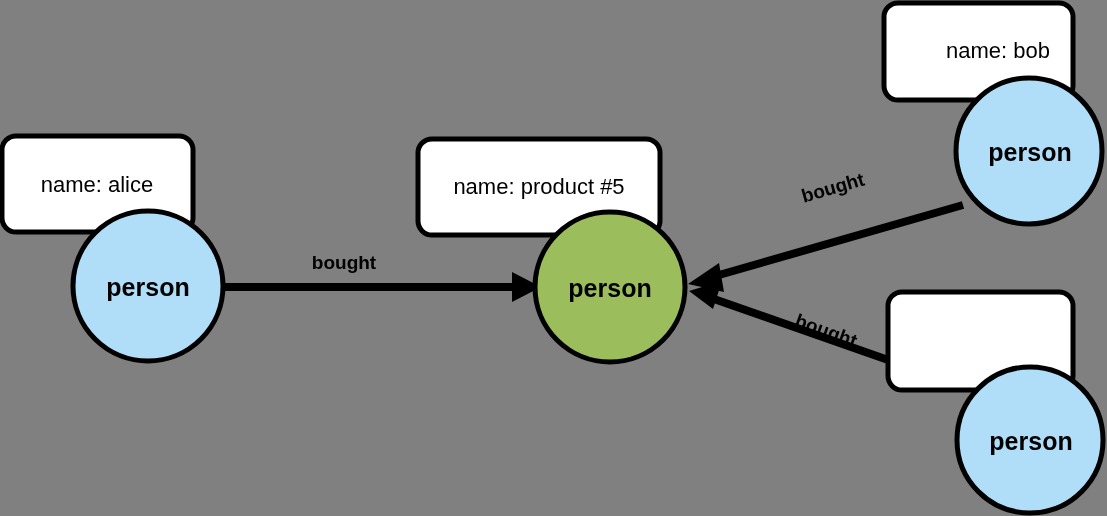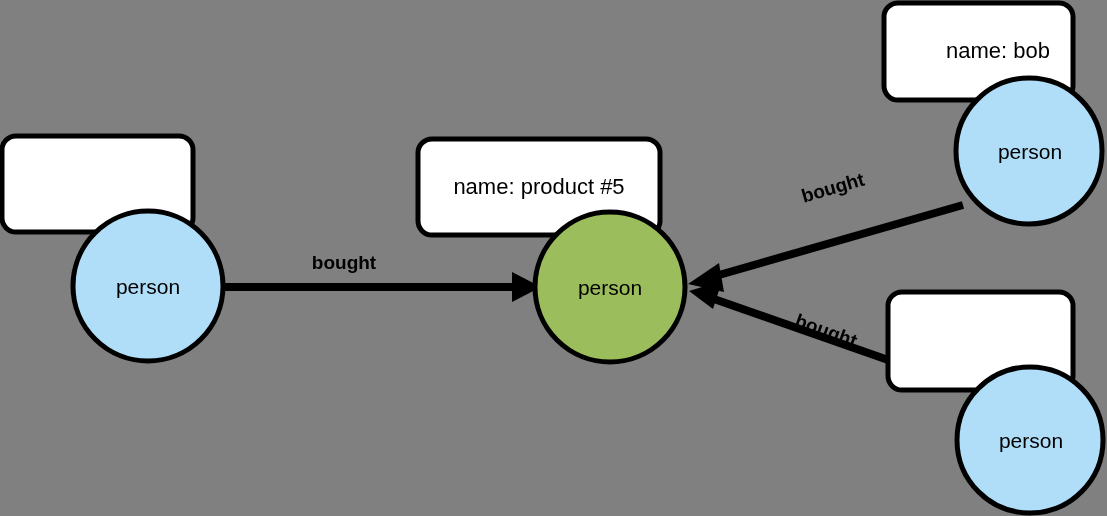--- a/index.html
+++ b/index.html
@@ -13,22 +13,22 @@
 
   .node-circle-label,
   .prop-box-label,
   .edge-label{
     position:absolute;
     color:#000;
     white-space:nowrap;
     pointer-events:none;
   }
   .node-circle-label{
-    font-size:21px;
-    font-weight:400;
+    font-size:25px;
+    font-weight:700;
     transform:translate(-50%,-50%);
   }
   .prop-box-label{
     font-size:22px;
     font-weight:400;
     transform:translate(-50%,-50%);
   }
   .edge-label{
     font-size:19px;
     font-weight:700;
@@ -67,20 +67,21 @@
     </g>
 
     <g>
       <circle cx="148" cy="286" r="75" fill="#B0DEF9" stroke="#000" stroke-width="5"></circle>
       <circle cx="610" cy="287" r="75" fill="#9CBD5B" stroke="#000" stroke-width="5"></circle>
       <circle cx="1029" cy="151" r="73" fill="#B0DEF9" stroke="#000" stroke-width="5"></circle>
       <circle cx="1030" cy="440" r="73" fill="#B0DEF9" stroke="#000" stroke-width="5"></circle>
     </g>
   </svg>
 
+  <div class="prop-box-label" style="left:97px;top:185px;">name: alice</div>
   <div class="prop-box-label" style="left:539px;top:187px;">name: product #5</div>
   <div class="prop-box-label" style="left:952px;top:51px;margin-left:46px;">name: bob</div>
 
   <div class="node-circle-label" style="left:148px;top:287px;">person</div>
   <div class="node-circle-label" style="left:610px;top:288px;">person</div>
   <div class="node-circle-label" style="left:1030px;top:152px;">person</div>
   <div class="node-circle-label" style="left:1031px;top:441px;">person</div>
 
   <div class="edge-label" style="left:344px;top:263px;transform:translate(-50%,-50%) rotate(0deg);">bought</div>
   <div class="edge-label" style="left:833px;top:188px;transform:translate(-50%,-50%) rotate(-16deg);">bought</div>

